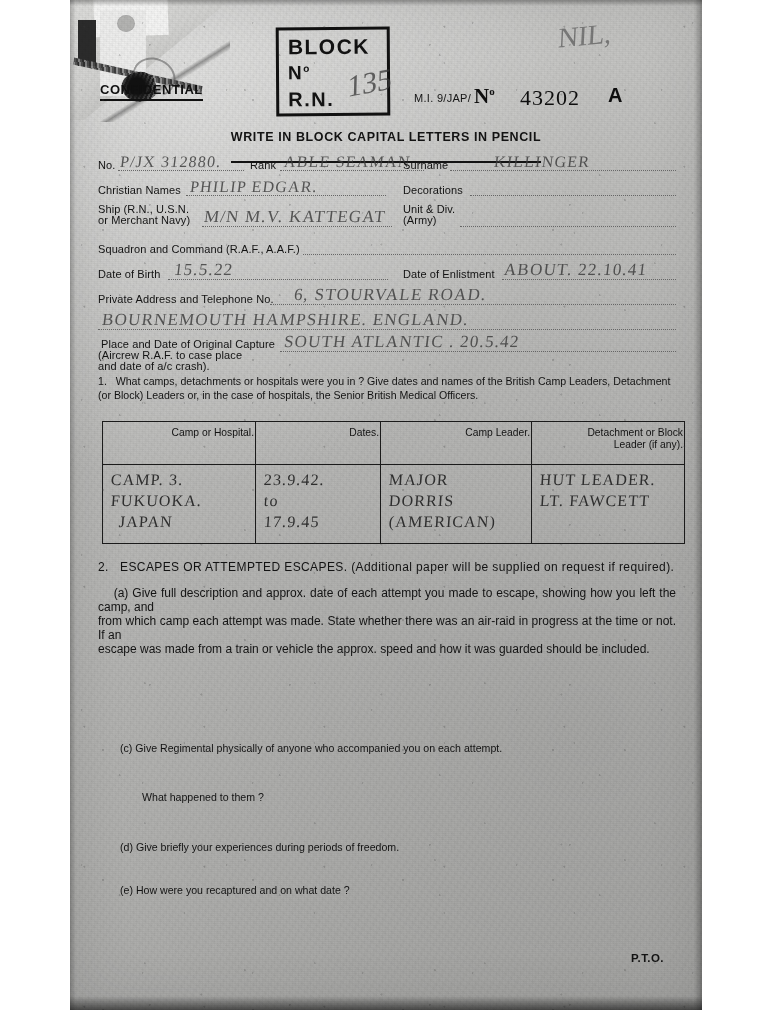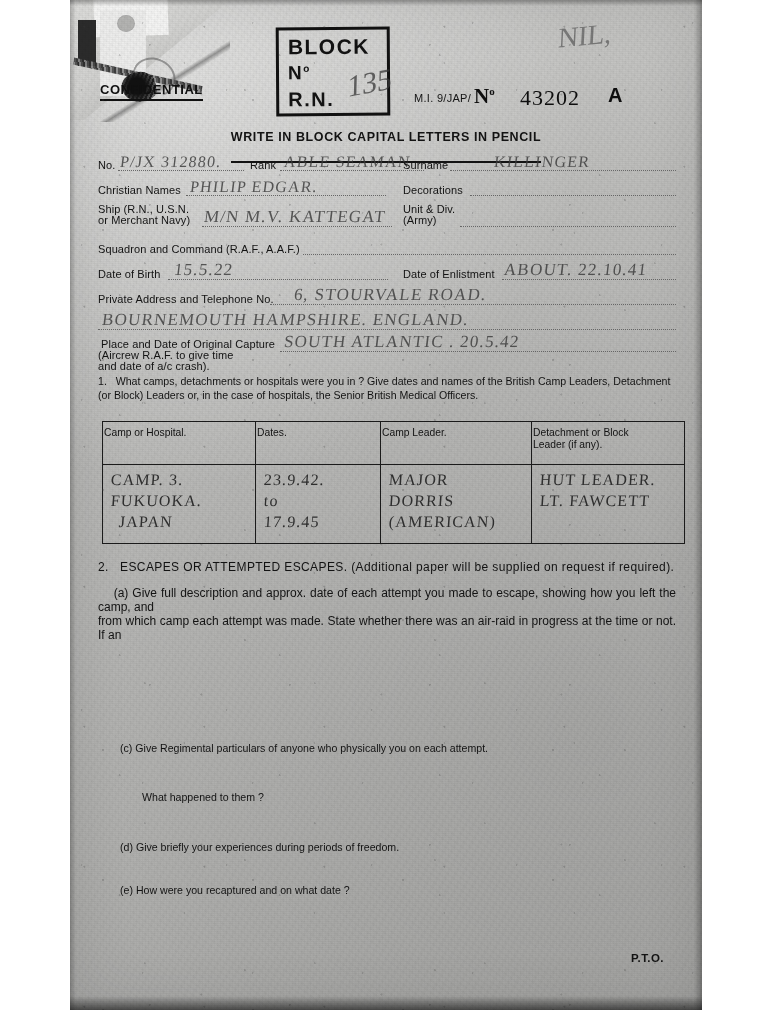--- a/index.html
+++ b/index.html
@@ -311,21 +311,21 @@
     table-layout: fixed;
   }
   .camp-table th, .camp-table td {
     border: 1.6px solid #1b1b1b;
     vertical-align: top;
   }
   .camp-table th {
     height: 36px;
     font-size: 10.3px;
     font-weight: normal;
-    text-align: left;
+    text-align: right;
     line-height: 12px;
     padding-top: 5px;
     color: #131313;
   }
   .camp-table td {
     height: 72px;
     padding: 4px 8px 2px 8px;
   }
   .cell-hand {
     font-family: "Liberation Serif", serif;
@@ -496,21 +496,21 @@
       </div>
 
       <div class="row">
         <span class="dots" style="left:0; width:578px;"></span>
         <span class="hand lg" style="left:4px;">BOURNEMOUTH   HAMPSHIRE.  ENGLAND.</span>
       </div>
 
       <div class="row" style="height:40px;">
         <span class="lbl" style="left:3px;top:2px;">Place and Date of Original Capture</span>
         <span class="lbl two-line" style="left:0;top:14px;">
-          <span>(Aircrew R.A.F. to give time</span><br>
+          <span>(Aircrew R.A.F. to case place</span><br>
           <span>and date of a/c crash).</span>
         </span>
         <span class="dots" style="left:182px; width:396px; bottom:24px;"></span>
         <span class="hand lg" style="left:186px; bottom:24px;">SOUTH  ATLANTIC . 20.5.42</span>
       </div>
 
     </div>
 
     <div class="q1">
       <span class="qnum">1.</span>
@@ -556,24 +556,25 @@
     </table>
 
     <div class="q2">
       <div class="q2-title">
         <span>2.</span>
         &nbsp;&nbsp;<span>ESCAPES OR ATTEMPTED ESCAPES.   (Additional paper will be supplied on request if required).</span>
       </div>
       <div class="q2-a">
         &nbsp;&nbsp;&nbsp;&nbsp;<span>(a)  Give full description and approx. date of each attempt you made to escape, showing how you left the camp, and</span><br>
         <span>from which camp each attempt was made.   State whether there was an air-raid in progress at the time or not.   If an</span><br>
+        <span>escape was made from a train or vehicle the approx. speed and how it was guarded should be included.</span>
       </div>
     </div>
 
-    <div class="sub-q" style="top:742px;">(c)  Give Regimental particulars of anyone who physically you on each attempt.</div>
+    <div class="sub-q" style="top:742px;">(c)  Give Regimental physically of anyone who accompanied you on each attempt.</div>
     <div class="sub-q" style="top:791px; left:72px;">What happened to them ?</div>
     <div class="sub-q" style="top:841px;">(d)  Give briefly your experiences during periods of freedom.</div>
     <div class="sub-q" style="top:884px;">(e)  How were you recaptured and on what date ?</div>
 
     <div class="pto">P.T.O.</div>
 
     <div class="grain"></div>
     <div class="speckle"></div>
     <div class="sheet-top-edge"></div>
     <div class="sheet-left-edge"></div>

